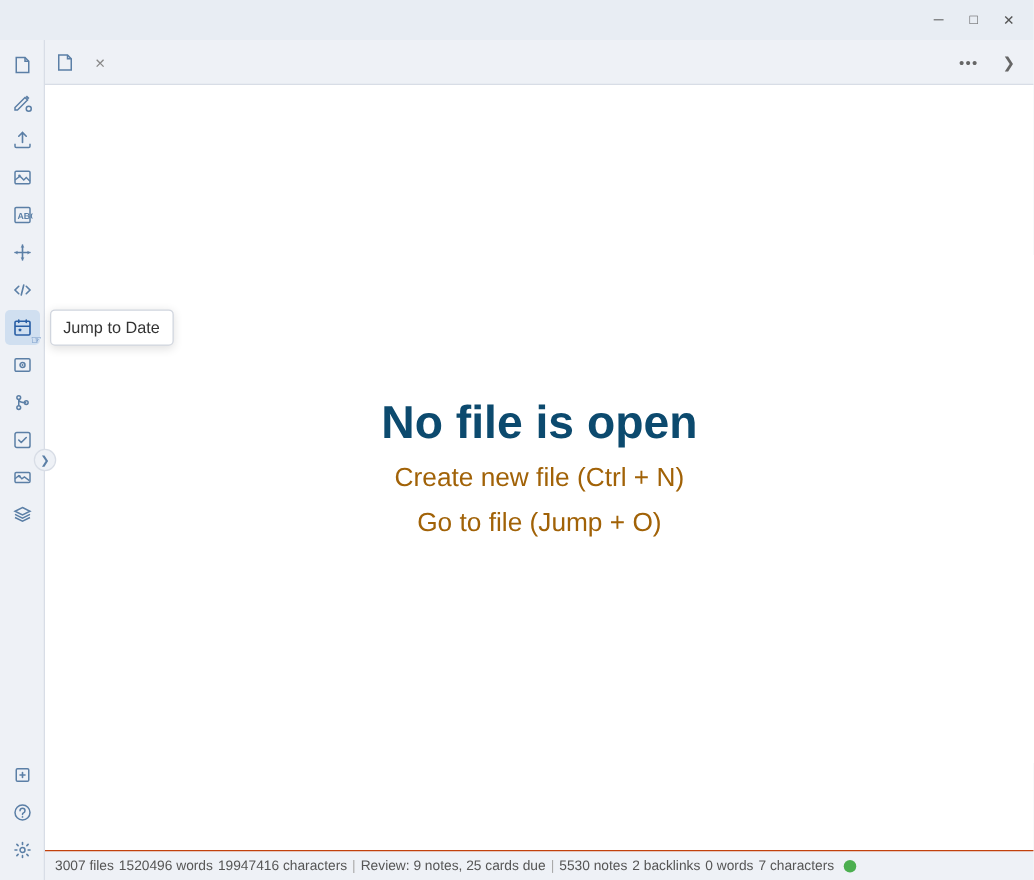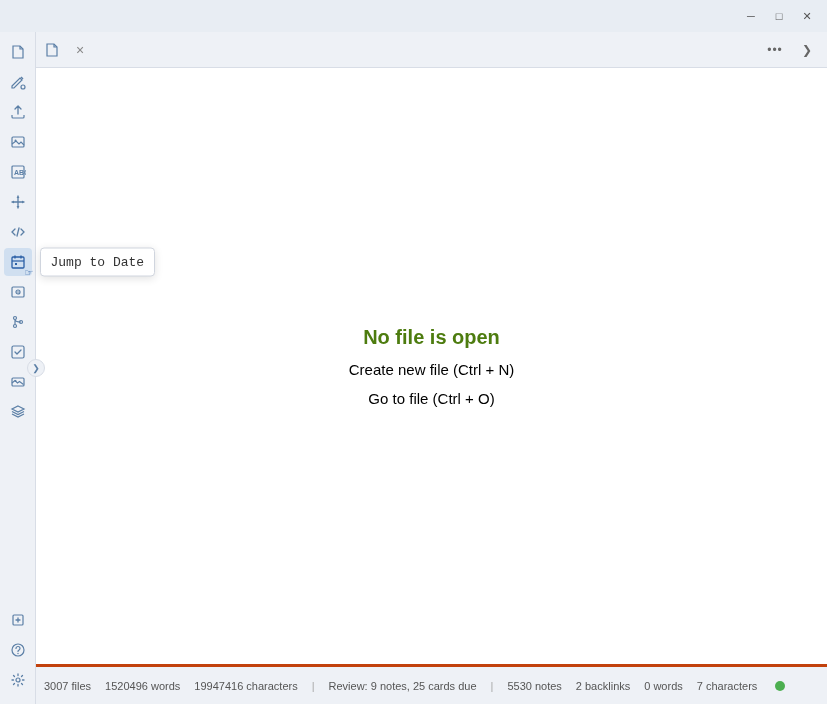--- a/index.html
+++ b/index.html
@@ -97,21 +97,20 @@
       background: white;
       border: 1px solid #d0d5de;
       border-radius: 4px;
       padding: 6px 10px;
       font-size: 13px;
       color: #333;
       white-space: nowrap;
       z-index: 100;
       box-shadow: 0 2px 8px rgba(0,0,0,0.12);
       pointer-events: none;
-      font-family: Liberation Mono, monospace;
     }
 
     
     .tab-bar {
       height: 36px;
       background: #eef1f6;
       display: flex;
       align-items: center;
       padding: 0 8px;
       border-bottom: 1px solid #d8dde6;
@@ -132,43 +131,43 @@
       flex: 1;
       background: white;
       display: flex;
       flex-direction: column;
       align-items: center;
       justify-content: center;
       gap: 12px;
     }
 
     .no-file-title {
-      font-size: 20px;
+      font-size: 37px;
       font-weight: 700;
-      color: #4d7c0f;
+      color: #0c4a6e;
     }
 
     .content-link {
-      color: #000000;
-      font-size: 15px;
+      color: #a16207;
+      font-size: 21px;
       cursor: pointer;
       text-decoration: none;
     }
 
     
     .statusbar {
-      height: 40px;
+      height: 24px;
       background: #eef1f6;
-      border-top: 3px solid #c2410c;
+      border-top: 1px solid #c2410c;
       display: flex;
       align-items: center;
       padding: 0 8px;
       font-size: 11px;
       color: #555;
-      gap: 14px;
+      gap: 4px;
       flex-shrink: 0;
     }
     .statusbar-item {
       white-space: nowrap;
     }
     .statusbar-sep {
       color: #aaa;
     }
     .status-dot {
       width: 10px;
@@ -356,21 +355,21 @@
       </svg>
       <button class="titlebar-btn" style="font-size:14px;color:#888;">×</button>
       <div style="flex:1;"></div>
       <button class="titlebar-btn" style="font-size:12px;color:#666;letter-spacing:1px;">•••</button>
       <button class="titlebar-btn" style="font-size:12px;color:#666;">❯</button>
     </div>
 
     <div class="content">
       <h1 class="no-file-title">No file is open</h1>
       <a class="content-link">Create new file (Ctrl + N)</a>
-      <a class="content-link">Go to file (Ctrl + O)</a>
+      <a class="content-link">Go to file (Jump + O)</a>
     </div>
 
     <div class="statusbar">
       <span class="statusbar-item">3007 files</span>
       <span class="statusbar-item">1520496 words</span>
       <span class="statusbar-item">19947416 characters</span>
       <span class="statusbar-sep">|</span>
       <span class="statusbar-item">Review: 9 notes, 25 cards due</span>
       <span class="statusbar-sep">|</span>
       <span class="statusbar-item">5530 notes</span>

